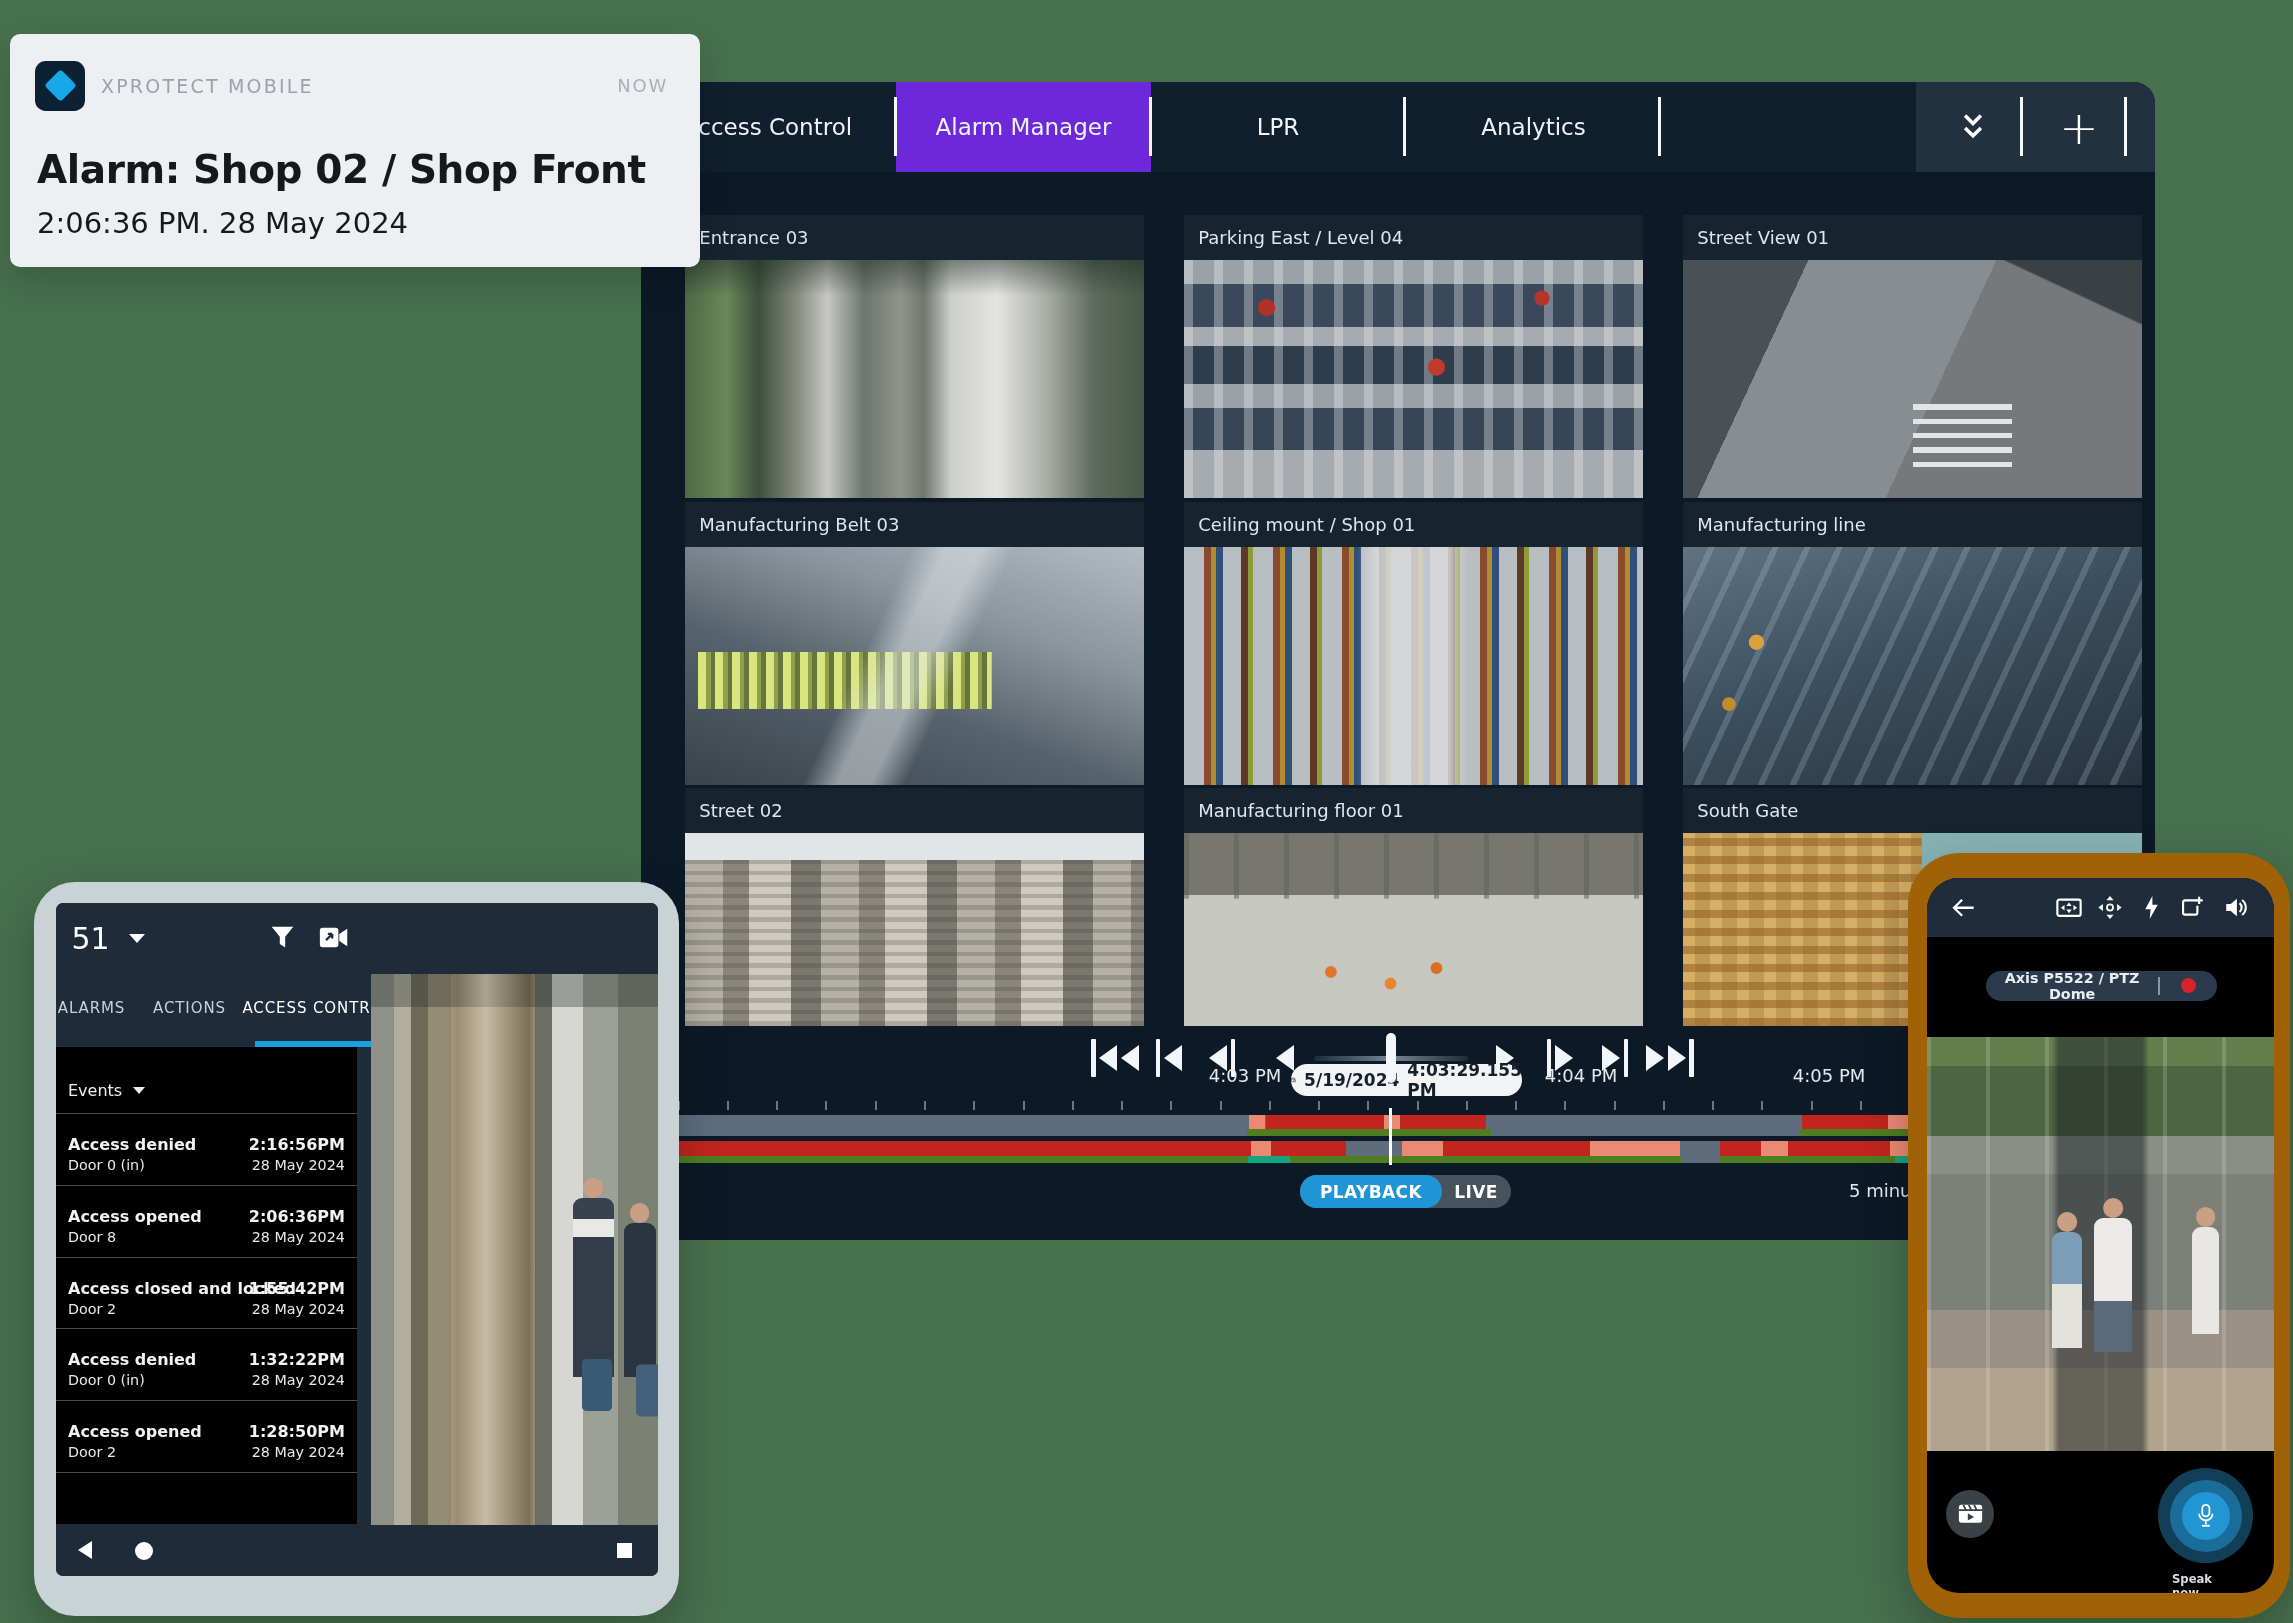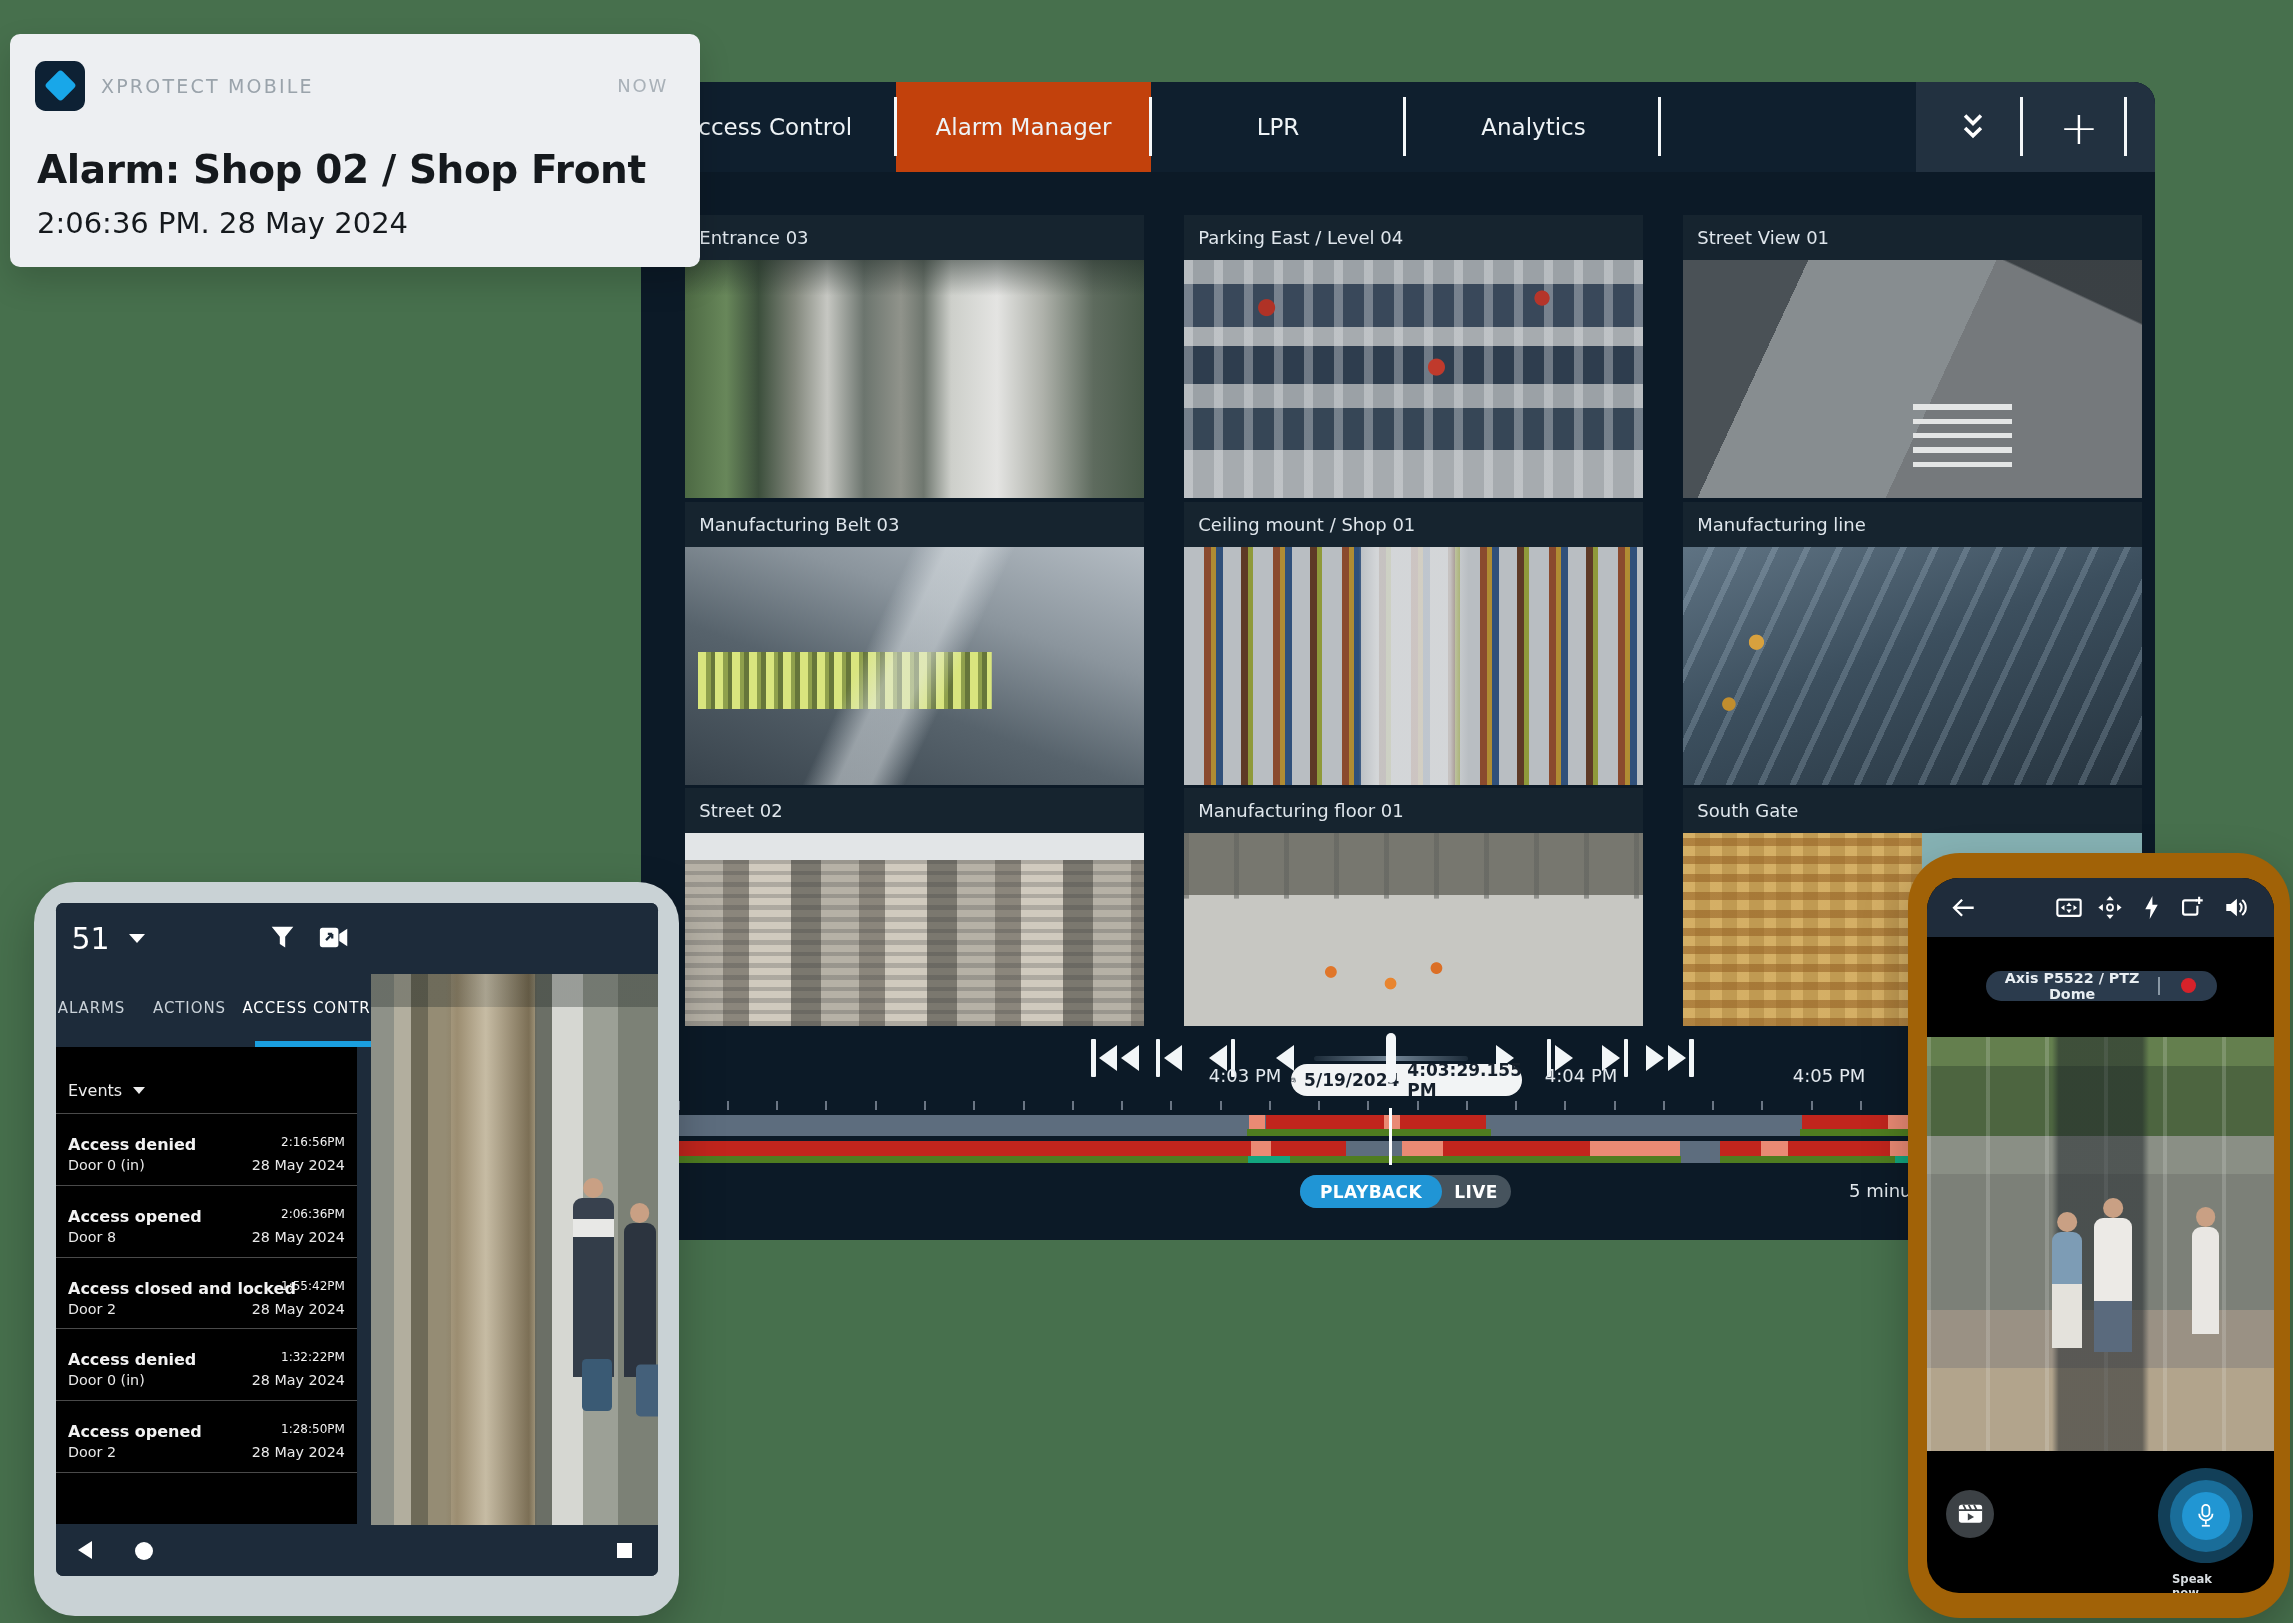--- a/index.html
+++ b/index.html
@@ -5,21 +5,21 @@
   html,body{margin:0;padding:0;background:#47704d;}
   .stage{position:relative;width:2294px;height:1624px;overflow:hidden;
          font-family:"DejaVu Sans","Liberation Sans",sans-serif;background:#47704d;}
   .abs{position:absolute;}
 
   
   .win{left:641px;top:82px;width:1514px;height:1158px;background:#0c1a27;border-radius:21.5px;overflow:hidden;}
   .tabbar{position:absolute;left:0;top:0;width:100%;height:90px;background:#0f1f2e;}
   .tab{position:absolute;top:0;height:90px;display:flex;align-items:center;justify-content:center;
        color:#eef3f6;font-size:23px;cursor:default;}
-  .tab.active{background:#c2410c;}
+  .tab.active{background:#6d28d9;}
   .tabsep{position:absolute;top:15px;width:2.7px;height:59px;background:#f4f7f9;}
   .tabtools{position:absolute;top:0;right:0;width:239px;height:90px;background:#223140;}
   .tool{position:absolute;top:0;height:90px;display:flex;align-items:center;justify-content:center;color:#fff;}
   .grid{position:absolute;left:8px;top:90px;width:100%;height:1068px;}
   .tile{position:absolute;width:459px;overflow:hidden;}
   .tile-head{height:45px;background:#16242f;display:flex;align-items:center;padding:0 14.3px;}
   .tile-label{color:#dfe6ec;font-size:18px;}
   .tile-img{width:459px;}
 
   
@@ -106,21 +106,21 @@
   .tab-tabs{position:absolute;left:0;top:71px;width:371px;height:73px;background:#1d2b3a;}
   .ttab{position:absolute;top:25px;transform:translateX(-50%);font-size:15px;letter-spacing:0.9px;color:#c9d1d8;white-space:nowrap;}
   .ttab.on{color:#fff;}
   .tab-underline{position:absolute;left:199px;top:138px;width:135px;height:6.3px;background:#1a9fe0;}
   .tab-panel{position:absolute;left:0;top:144px;width:301px;height:477px;background:#000;}
   .ev-label{position:absolute;left:12.5px;top:34px;color:#ececec;font-size:16px;display:flex;align-items:center;gap:10.7px;}
   .ev-caret{width:0;height:0;border-left:6.3px solid transparent;border-right:6.3px solid transparent;border-top:7.2px solid #ececec;}
   .ev-row{position:absolute;left:0;width:301px;height:72px;border-top:0.9px solid #4a4a4a;}
   .ev-title{position:absolute;left:12.5px;top:21.5px;color:#f2f2f2;font-size:16px;font-weight:600;white-space:nowrap;}
   .ev-door{position:absolute;left:12.5px;top:43px;color:#e9e9e9;font-size:14.3px;}
-  .ev-time{position:absolute;right:11.6px;top:21.5px;color:#f2f2f2;font-size:12px;font-weight:400;}
+  .ev-time{position:absolute;right:11.6px;top:21.5px;color:#f2f2f2;font-size:16px;font-weight:700;}
   .ev-date{position:absolute;right:11.6px;top:43px;color:#e9e9e9;font-size:14.3px;}
   .ev-end{position:absolute;left:0;top:425px;width:301px;border-top:0.9px solid #4a4a4a;}
   .tab-cam{position:absolute;left:315px;top:71px;width:287px;height:551px;}
   .scene-tablet{background:
     linear-gradient(90deg,rgba(0,0,0,0) 26%,rgba(120,95,60,.25) 30%,rgba(255,245,225,.35) 40%,rgba(70,55,30,.45) 55%,rgba(0,0,0,0) 58%),
     linear-gradient(180deg,rgba(40,48,44,.35) 0 6%,rgba(0,0,0,0) 6%),
     linear-gradient(90deg,#8e9188 0 8%,#b2ae9e 8% 14%,#6e6a58 14% 20%,#958c74 20% 28%,#a89d83 28% 57%,#6b6f66 57% 63%,#d6d7d2 63% 74%,#9ca096 74% 86%,#7c8176 86% 100%);}
   .tab-nav{position:absolute;left:0;top:622px;width:602px;height:52px;background:#1d2b3a;}
   .nav-back{position:absolute;left:22.4px;top:16px;width:0;height:0;border-top:9.9px solid transparent;border-bottom:9.9px solid transparent;border-right:14.3px solid #fff;}
   .nav-home{position:absolute;left:79px;top:17px;width:18px;height:18px;border-radius:50%;background:#fff;}

